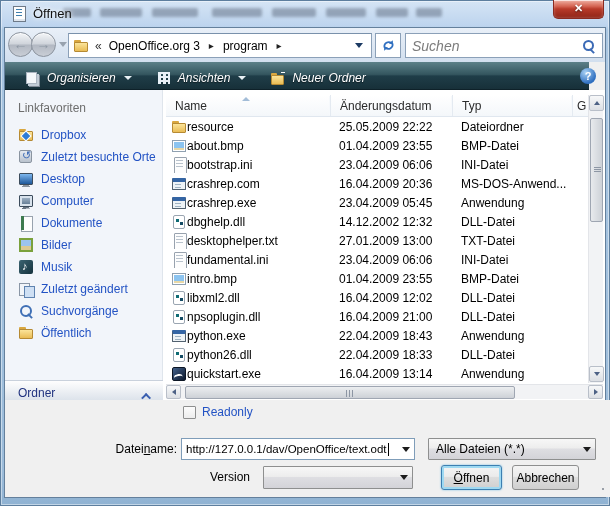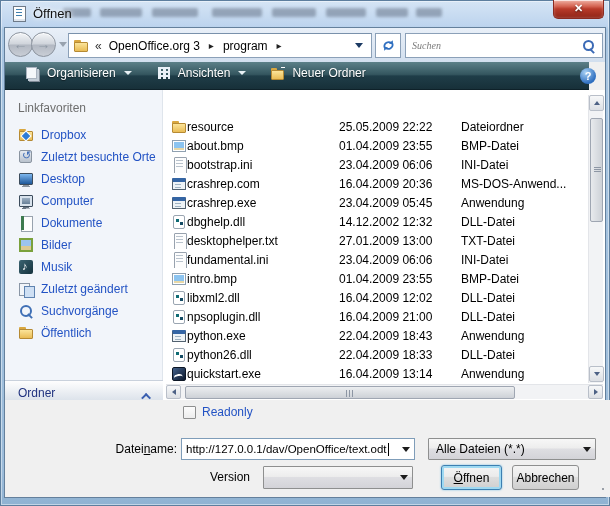--- a/index.html
+++ b/index.html
@@ -46,33 +46,33 @@
   .crumb-glyph{color:#333;margin:0 4px 0 6px;font-size:12px;}
   .crumb{padding:0 3px;white-space:nowrap;}
   .crumb-sep{color:#222;font-size:10px;padding:0 6px;}
   .crumb-dd{margin-left:auto;width:0;height:0;border-left:4px solid transparent;
     border-right:4px solid transparent;border-top:5px solid #1c3a63;margin-right:6px;}
   .refresh-btn{position:absolute;left:370px;top:5px;width:26px;height:25px;background:#fff;
     border:1px solid #8ba0b8;display:flex;align-items:center;justify-content:center;}
   .searchbox{position:absolute;left:400px;top:5px;width:198px;height:25px;background:#fff;
     border:1px solid #8ba0b8;display:flex;align-items:center;}
   .searchbox input{flex:1;border:none;outline:none;background:transparent;
-    font-family:Liberation Serif, serif;font-size:10px;padding:0 6px;min-width:0;}
+    font-family:Liberation Sans, sans-serif;font-size:14px;padding:0 6px;min-width:0;}
   .searchbox input::placeholder{font-style:italic;color:#7c7c7c;}
   .mag{position:relative;width:14px;height:14px;margin-right:6px;flex:0 0 14px;}
   .mag::after{content:"";position:absolute;left:1px;top:1px;width:7px;height:7px;
     border:2px solid #3a69b5;border-radius:50%;}
   .mag::before{content:"";position:absolute;right:1px;bottom:1px;width:6px;height:2px;
     background:#3a69b5;transform:rotate(45deg);}
 
   
   .toolbar{position:absolute;left:0;top:34px;width:584px;height:28px;
     background:linear-gradient(180deg,var(--toolbar-top,#5c8088) 0,#34565f 46%,#1f3d48 52%,var(--toolbar-bottom,#173039) 100%);
-    border-bottom:1px solid #0e2129;display:flex;align-items:flex-start;color:#fff;
-    text-shadow:0 1px 1px rgba(0,0,0,.5);padding-left:12px;}
+    border-bottom:1px solid #0e2129;display:flex;align-items:flex-end;color:#fff;
+    text-shadow:0 1px 1px rgba(0,0,0,.5);padding-left:12px;font-style:italic;}
   .tb-btn{display:flex;align-items:center;gap:6px;padding:3px 8px;border-radius:3px;margin-right:8px;}
   .tb-dd{width:0;height:0;border-left:4px solid transparent;border-right:4px solid transparent;
     border-top:4px solid #e8f0f4;margin-left:2px;}
   .ti{position:relative;width:16px;height:16px;flex:0 0 16px;}
   .ti[data-icon="organize"]::after{content:"";position:absolute;left:1px;top:2px;width:9px;height:10px;
     background:#f4f7fa;border:1px solid #aab4c0;box-shadow:2px 2px 0 #c2ccd6,3px 3px 0 #7f8a96;}
   .ti[data-icon="views"]::after{content:"";position:absolute;inset:2px;
     background:repeating-linear-gradient(90deg,#e9f1f8 0 3px,transparent 3px 5px),
                repeating-linear-gradient(180deg,#e9f1f8 0 2px,transparent 2px 4px);}
   .ti[data-icon="new-folder"]::after{content:"";position:absolute;left:1px;top:5px;right:2px;bottom:1px;
@@ -338,20 +338,35 @@
             <span>Öffentlich</span>
           </div>
         </div>
         <div class="sb-footer">
           <span class="lbl">Ordner</span>
           <span class="chev-up"></span>
         </div>
       </div>
 
       <div class="list">
+        <div class="lheader">
+          <div class="hcell hc-name">
+            <span>Name</span>
+            <span class="sort-asc"></span>
+          </div>
+          <div class="hcell hc-date">
+            <span>Änderungsdatum</span>
+          </div>
+          <div class="hcell hc-type">
+            <span>Typ</span>
+          </div>
+          <div class="hcell hc-size">
+            <span>G</span>
+          </div>
+        </div>
         <div class="rows">
           <div class="row">
             <span class="c-name">
                 <i class="fi" data-icon="folder"></i>
                 <span>resource</span>
               </span>
             <span class="c-date">25.05.2009 22:22</span>
             <span class="c-type">Dateiordner</span>
           </div>
           <div class="row">

